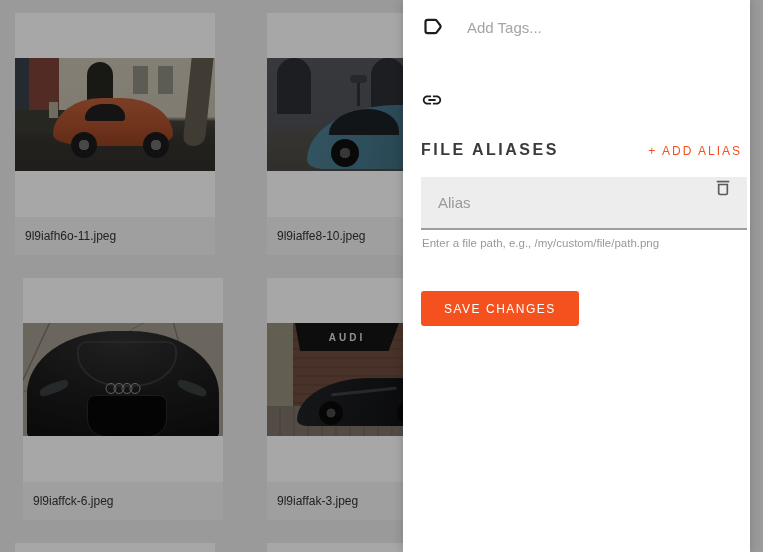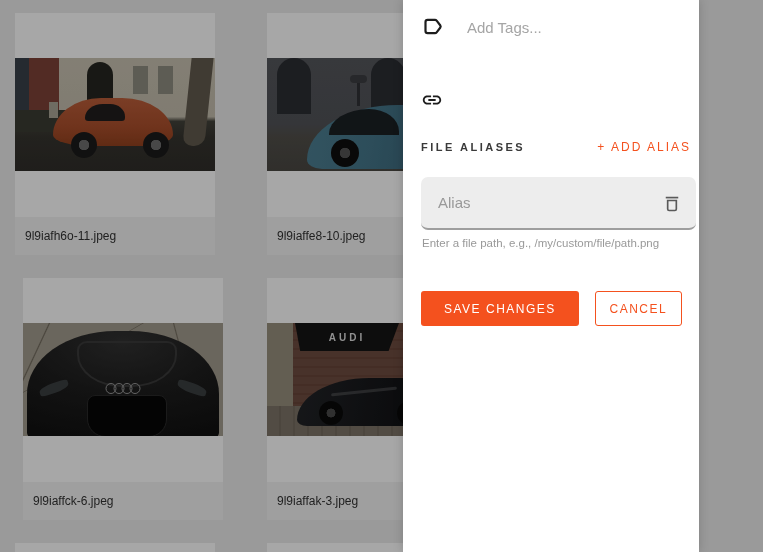--- a/index.html
+++ b/index.html
@@ -101,44 +101,44 @@
   .s4-hl  { left:34px; top:12px; width:66px; height:3px; background:rgba(255,255,255,.16); border-radius:2px; transform:rotate(-6deg); }
   .s4-w1, .s4-w2 { top:78px; width:24px; height:24px; border-radius:50%;
             background:radial-gradient(circle,#4a4a4a 0 25%,#0a0a0a 28% 100%); }
   .s4-w1 { left:52px; } .s4-w2 { left:130px; }
 
   
   .dim { position:absolute; inset:0; background:rgba(0,0,0,0.345); z-index:5; }
 
   
   .panel {
-    position:absolute; left:403px; top:0; width:296px; height:552px;
+    position:absolute; left:403px; top:0; width:347px; height:552px;
     background:#fff; z-index:10; box-shadow:0 0 10px rgba(0,0,0,0.18);
   }
   .tags-row { position:absolute; left:18px; top:15px; right:10px; display:flex; align-items:center; }
   .tags-row .icn { margin-right:22px; display:flex; }
   .tags-input {
     border:none; outline:none; background:transparent; font-family:inherit;
     font-size:15px; color:#444; flex:1;
   }
   .tags-input::placeholder { color:#a5a5a5; }
   .link-row { position:absolute; left:18px; top:89px; display:flex; }
 
   .aliases-header { position:absolute; left:18px; right:8px; top:133px;
     display:flex; justify-content:space-between; align-items:baseline; }
-  .aliases-title { font-size:11px; font-weight:700; letter-spacing:2.5px; color:#3a3a3a;margin-top:8px; }
+  .aliases-title { font-size:16px; font-weight:700; letter-spacing:2.5px; color:#3a3a3a;margin-top:8px; }
   .add-alias-btn {
     background:none; border:none; cursor:pointer; font-family:inherit;
     font-size:12px; letter-spacing:2px; color:var(--accent); padding:0;
   }
 
   .alias-field {
     position:absolute; left:18px; right:3px; top:177px; height:53px;
     background:#ededed; border-bottom:2px solid #9e9e9e;
-    display:flex; align-items:center;border-radius:7px;
+    display:flex; 
   }
   .alias-input {
     border:none; outline:none; background:transparent; font-family:inherit;
     font-size:15px; color:#444; flex:1; padding-left:17px; height:100%;
   }
   .alias-input::placeholder { color:#999; }
   .trash-btn { background:none; border:none; cursor:pointer; padding:0; margin-right:14px; display:flex; }
 
   .helper { position:absolute; left:19px; top:237px; font-size:11.5px; color:#999; }
 
@@ -276,16 +276,15 @@
           <path d="M6.8 9v10.3c0 .94.76 1.7 1.7 1.7h7c.94 0 1.7-.76 1.7-1.7V9z"></path>
         </svg>
       </span>
     </button>
   </div>
 
   <div class="helper">Enter a file path, e.g., /my/custom/file/path.png</div>
 
   <div class="actions">
     <button class="btn btn-save">SAVE CHANGES</button>
-    <button class="btn btn-cancel">CANCEL</button>
   </div>
 
 </aside>
 
 </body></html>

